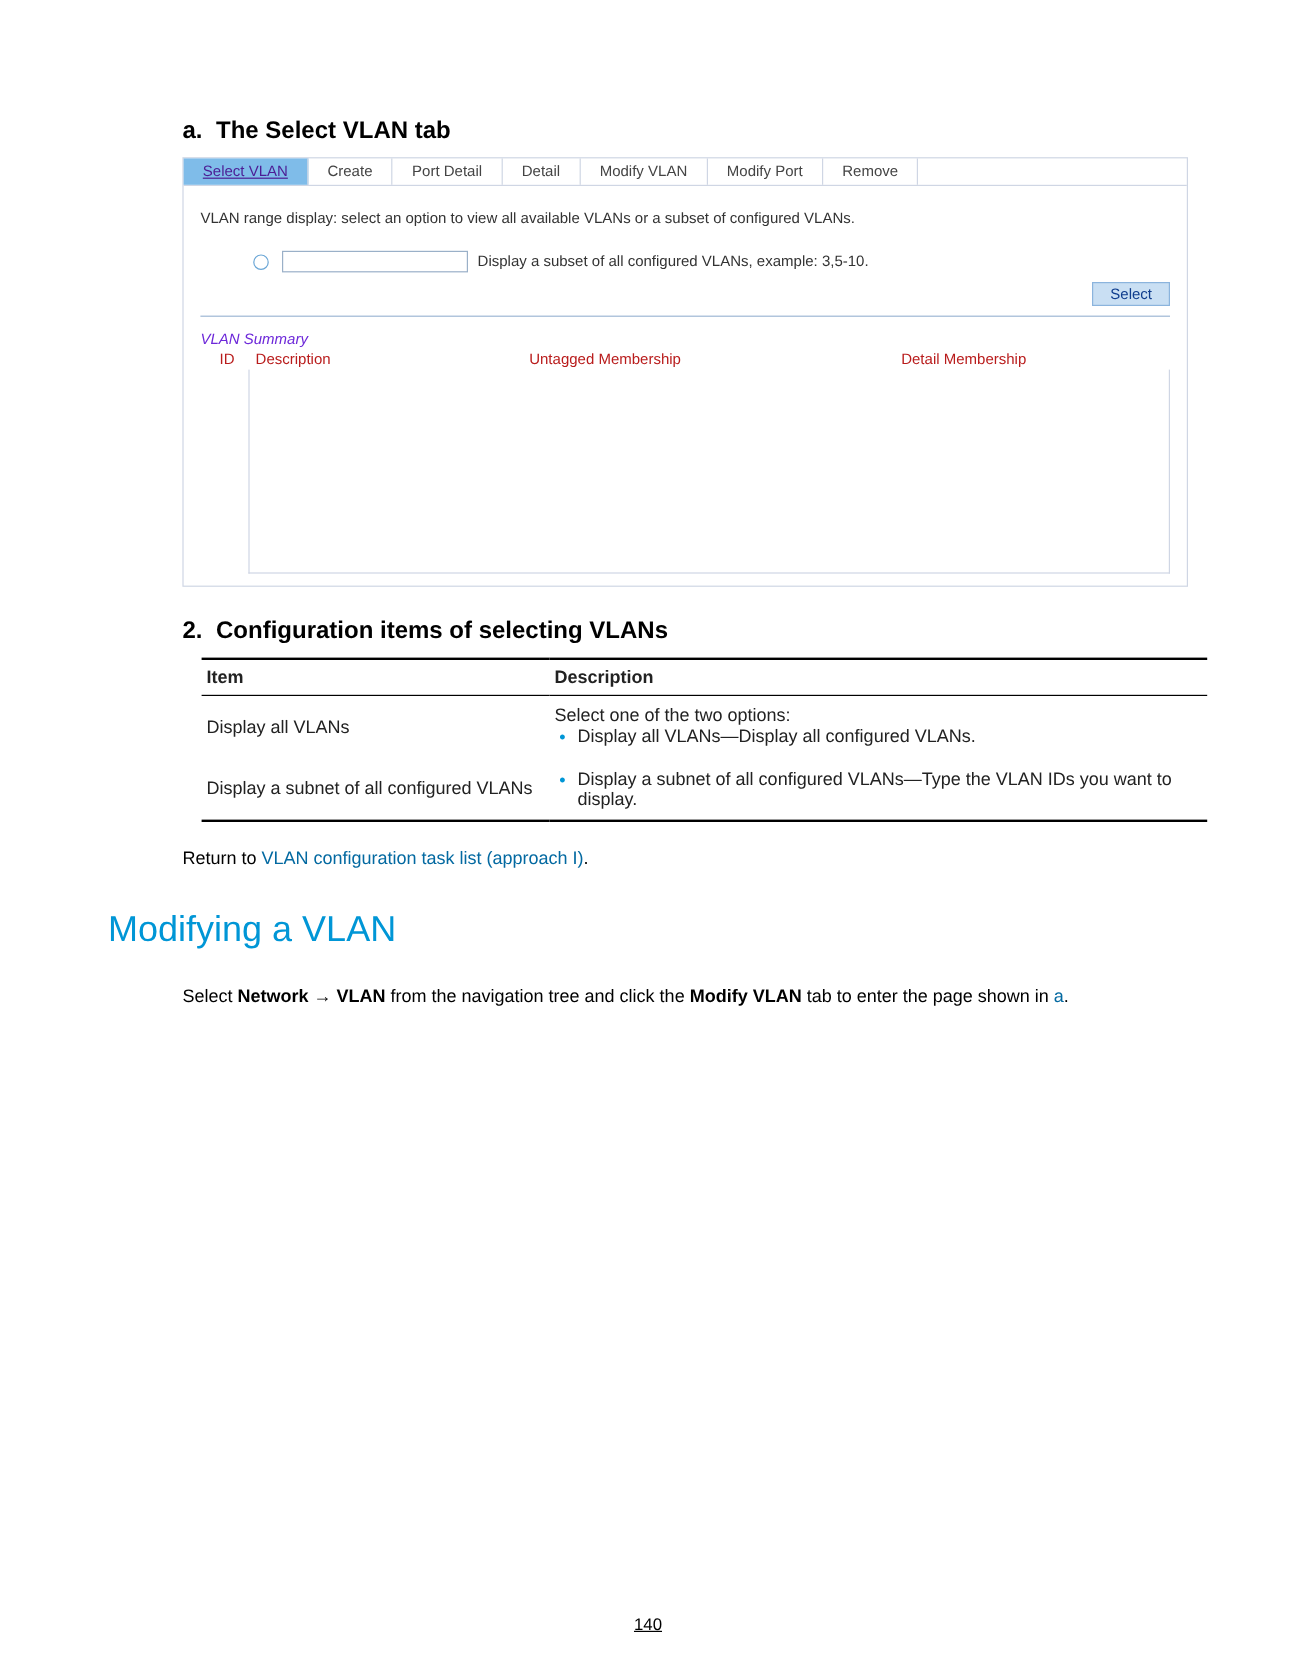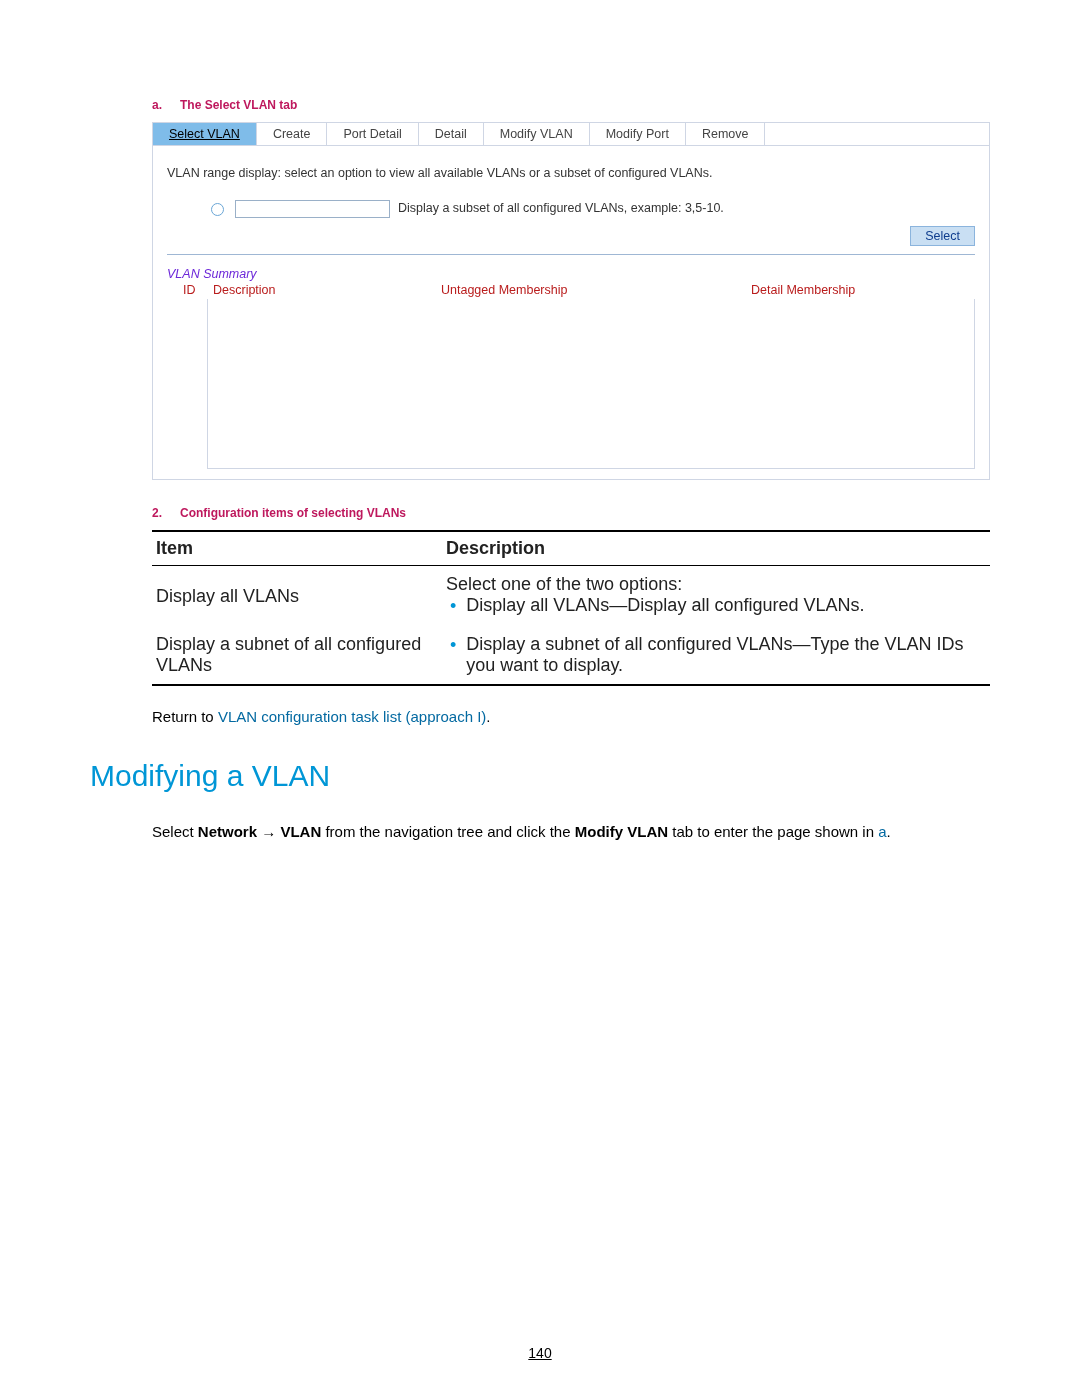--- a/index.html
+++ b/index.html
@@ -9,24 +9,24 @@
     background: #fff;
     font-family: Arial, Helvetica, sans-serif;
     width: 1080px;
     height: 1397px;
     position: relative;
   }
   .page {
     padding: 90px 90px 40px 90px;
   }
   .section-head {
-    color: #be185d;
+    color: #000000;
     font-family: 'Trebuchet MS', Arial, sans-serif;
     font-weight: bold;
-    font-size: 12px;
+    font-size: 20px;
     margin: 8px 0 10px 0;
   }
   .section-head .ind { display:inline-block; width: 28px; }
   .indent { margin-left: 62px; }
   .screenshot {
     border: 1px solid #cfd6e4;
     background: #fff;
     font-size: 12.5px;
   }
   .tabs {
@@ -37,21 +37,21 @@
     flex: 0 0 auto;
     padding: 4px 16px;
     border-right: 1px solid #cfd6e4;
     color: #444;
     font-size: 12.5px;
     text-align: center;
   }
   .tab:last-child { border-right: none; flex:1; }
   .tab.active {
     background: #7fbce9;
-    color: #000000;
+    color: #4c1d95;
   }
   .tab.active span { text-decoration: underline; }
   .ss-body { padding: 20px 14px 10px 14px; font-size: 12.5px; color:#333; }
   .ss-desc { margin-bottom: 20px; }
   .optrow { margin: 6px 0 6px 44px; }
   .radio {
     display: inline-block;
     width: 13px; height: 13px;
     border: 1px solid #6aa6d6;
     border-radius: 50%;
@@ -100,24 +100,24 @@
   .cols .c4 { flex: 1;}
   .list-box {
     margin-left: 40px;
     height: 170px;
     border-left: 1px solid #cfd6e4;
     border-right: 1px solid #cfd6e4;
     border-bottom: 1px solid #cfd6e4;
   }
   
   .cfg-table {
-    margin: 10px 0 0 62px;
+    margin: 10px 0 0 78px;
     width: 838px;
     font-family: 'Trebuchet MS', Arial, sans-serif;
-    font-size: 18px;
+    font-size: 15px;
     color: #222;
     border-collapse: collapse;
   }
   .cfg-table th {
     text-align: left;
     font-weight: bold;
     padding: 6px 4px;
     border-top: 2px solid #000;
     border-bottom: 1px solid #000;
   }

